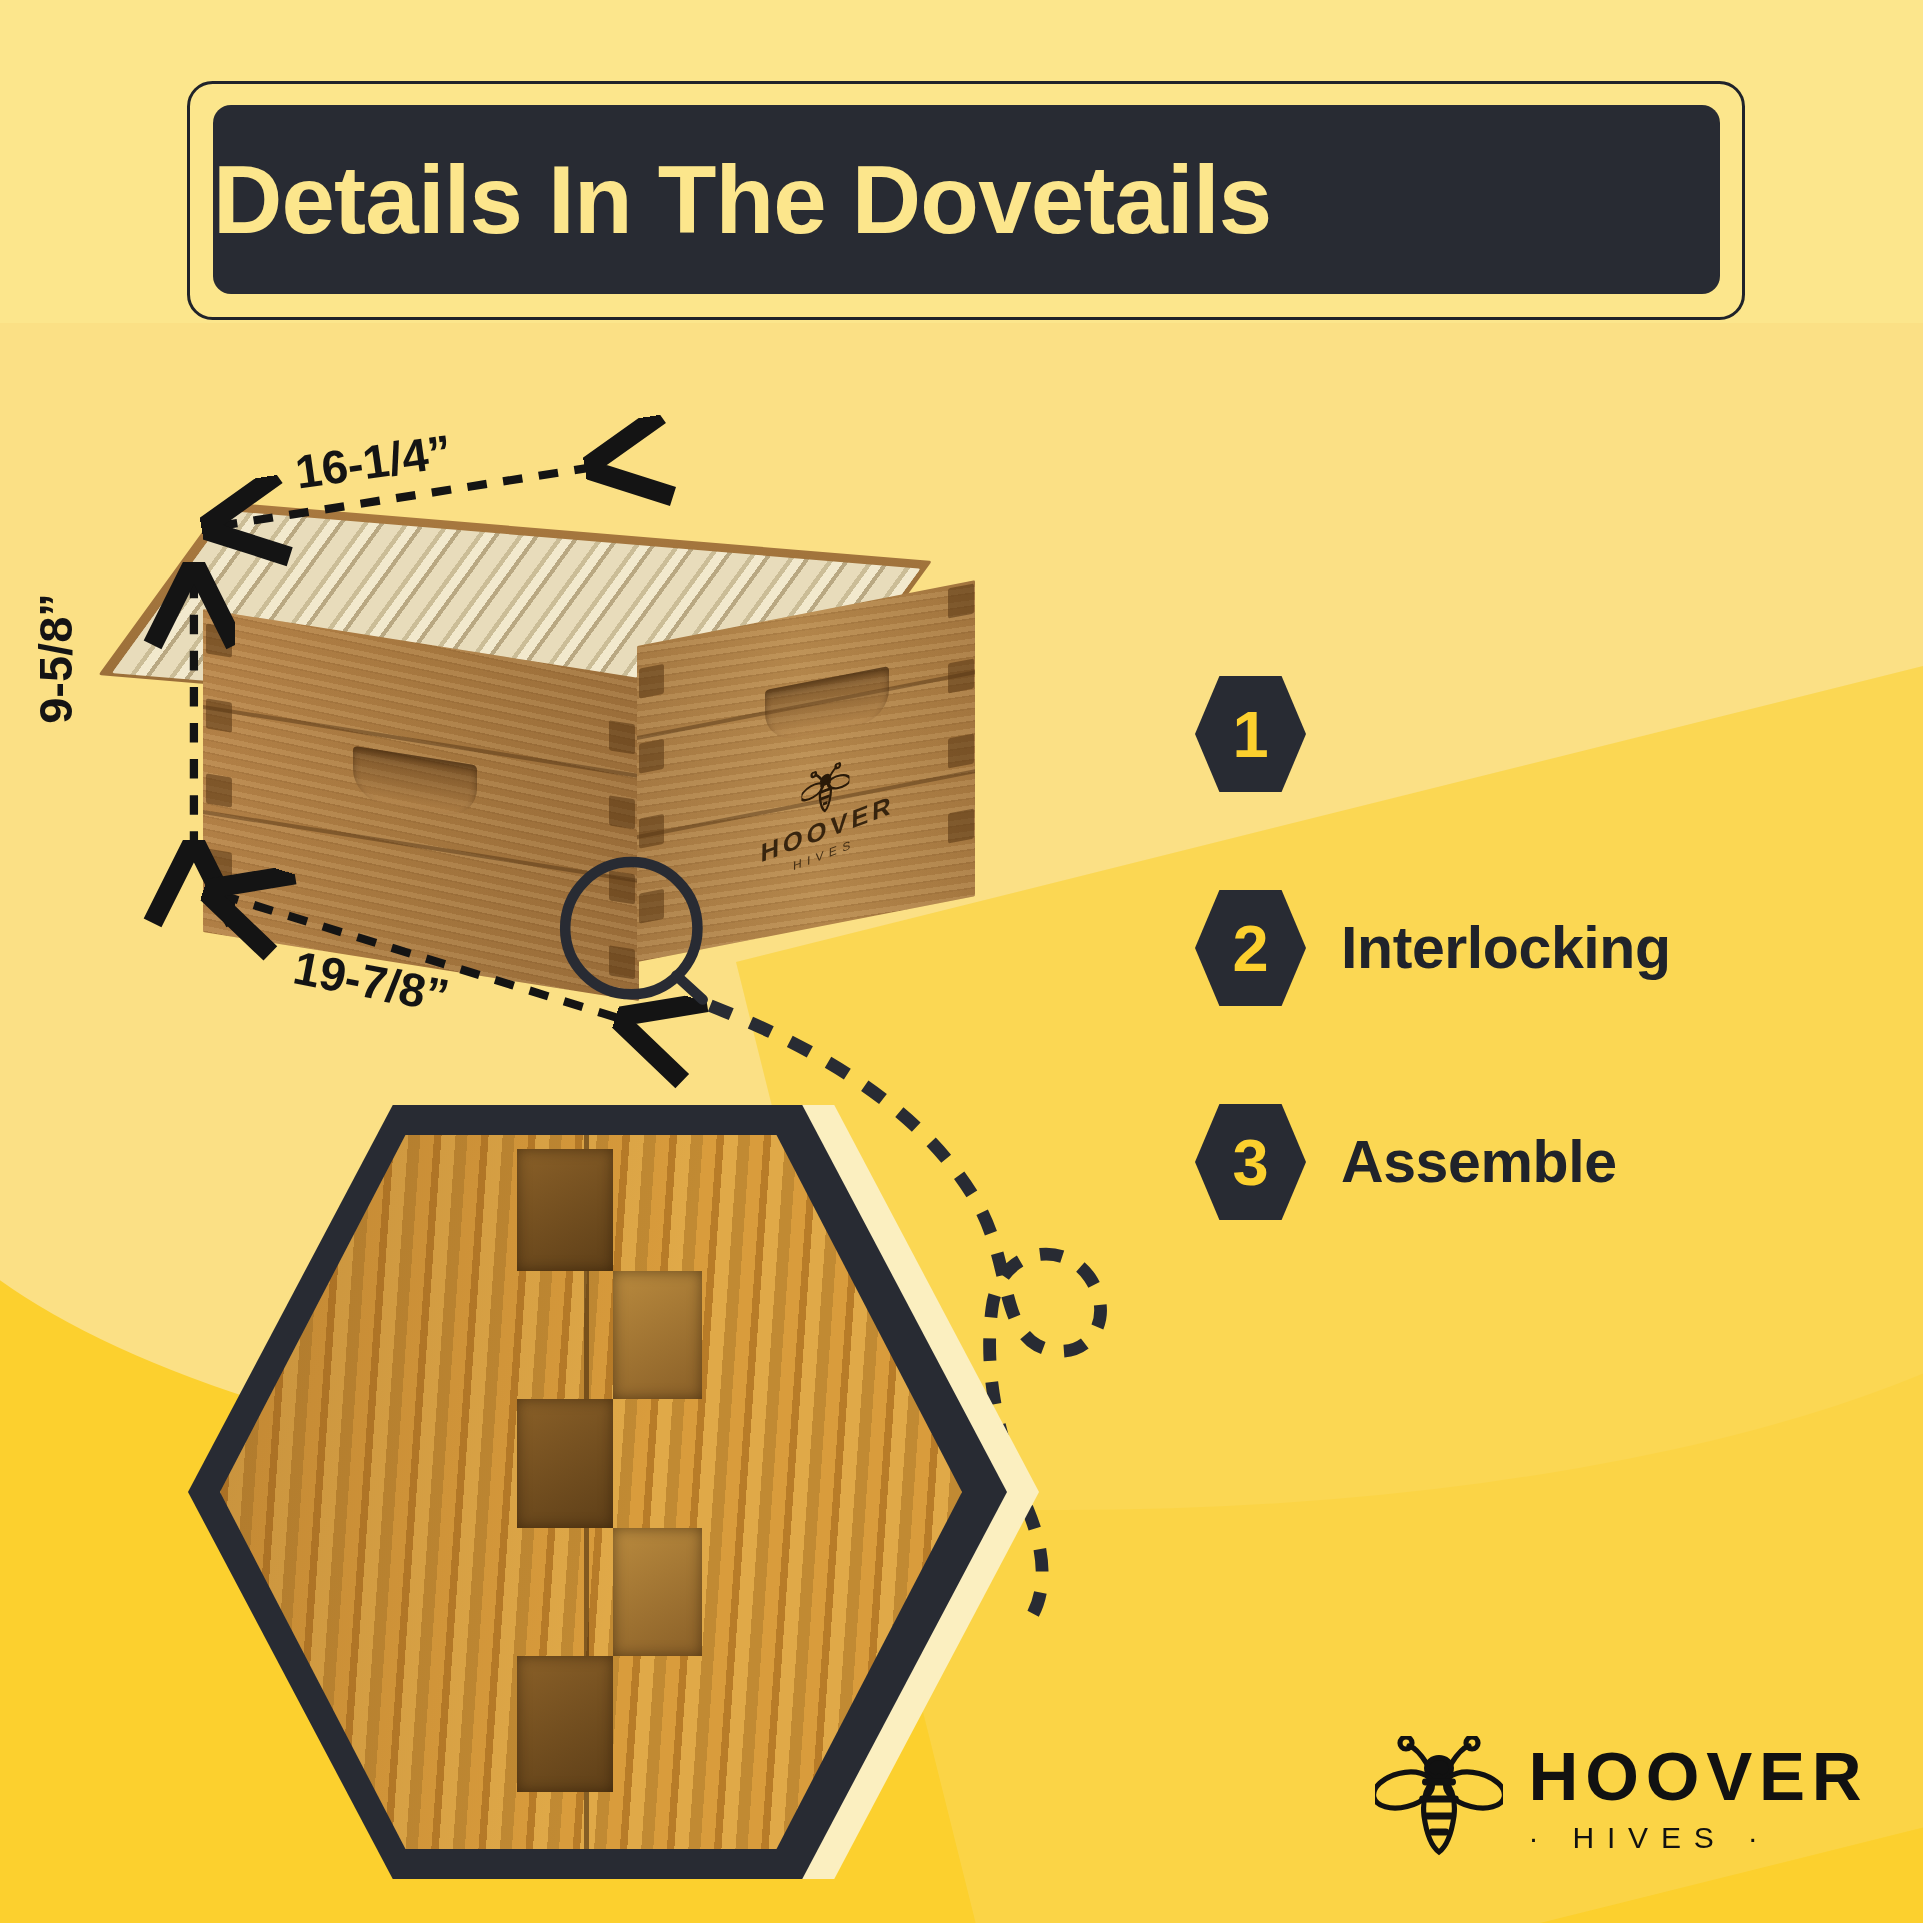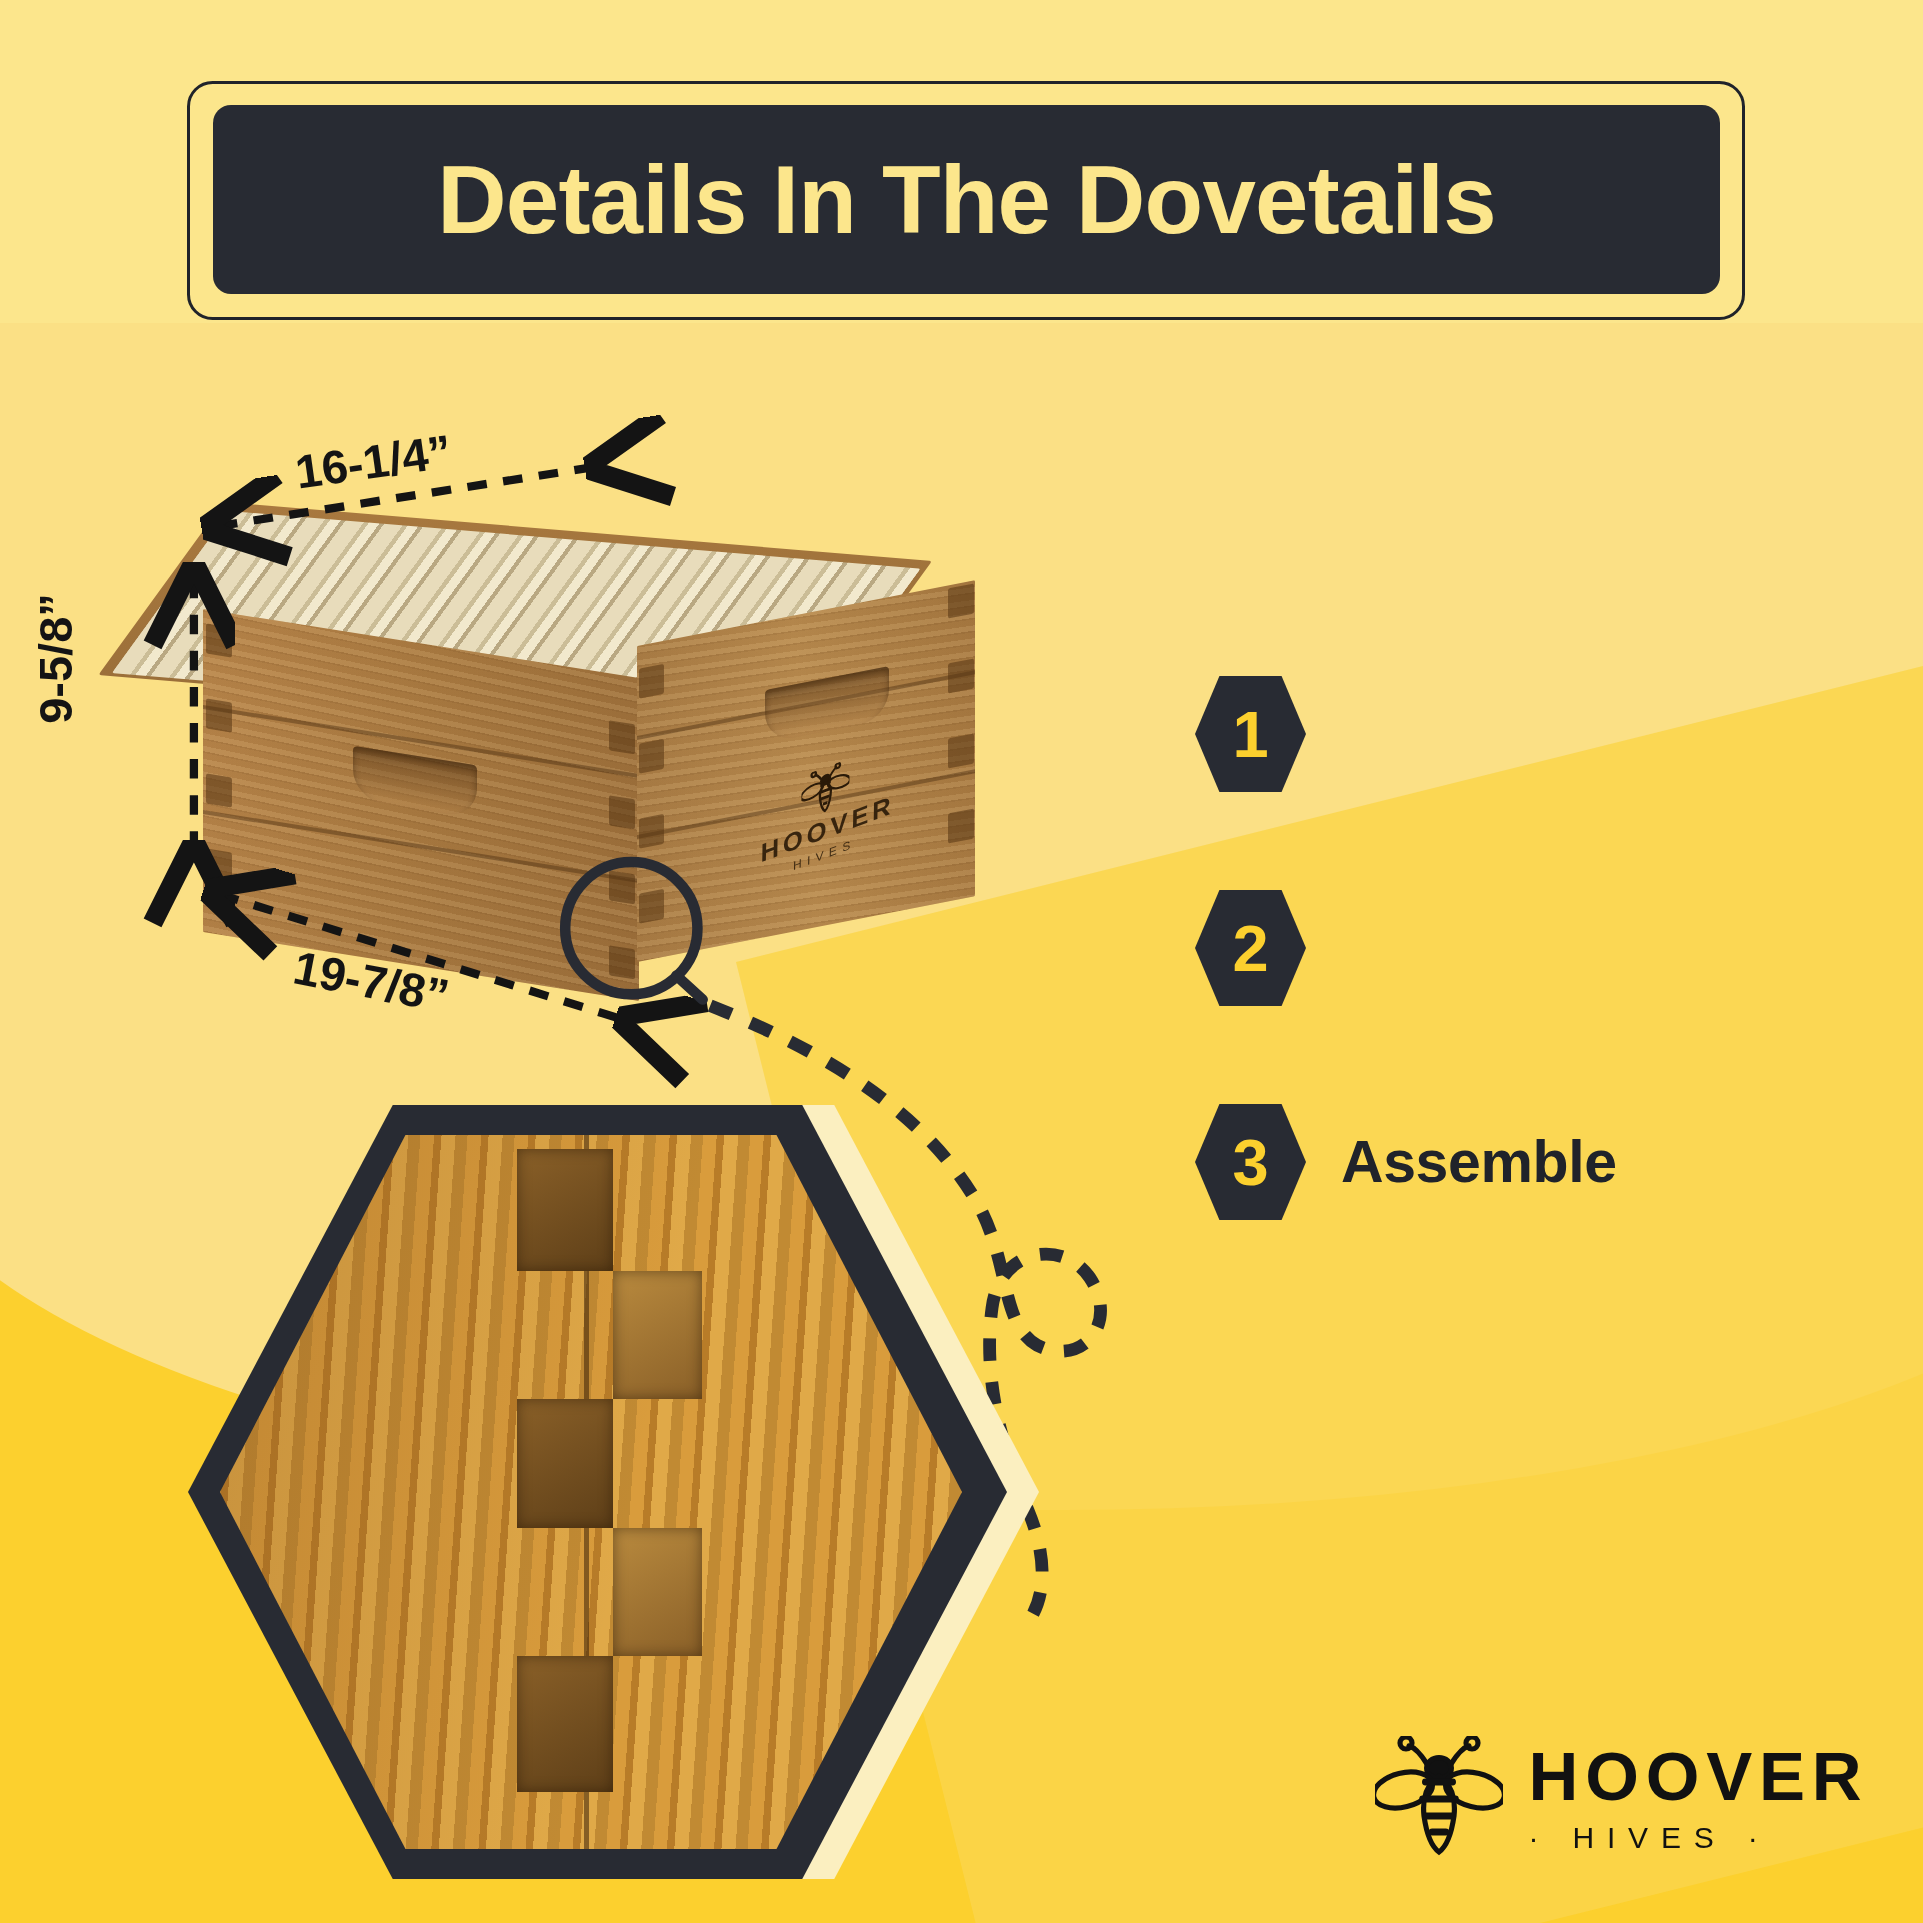--- a/index.html
+++ b/index.html
@@ -67,21 +67,21 @@
   .title-inner {
     position: absolute;
     left: 213px;
     top: 105px;
     width: 1507px;
     height: 189px;
     background: #282B33;
     border-radius: 18px;
     display: flex;
     align-items: center;
-    justify-content: center;
+    justify-content: flex-start;
     box-sizing: border-box;
   }
   .title-text {
     color: #FCE68C;
     font-size: 96px;
     font-weight: bold;
     letter-spacing: -0.8px;
     line-height: 1;
     white-space: nowrap;
   }
@@ -439,20 +439,21 @@
       <div class="hex-badge">
         <span>1</span>
       </div>
     </div>
 
     <div class="feature">
       <div class="hex-badge">
         <span>2</span>
       </div>
       <div class="feature-text">
+        <div>Interlocking</div>
       </div>
     </div>
 
     <div class="feature">
       <div class="hex-badge">
         <span>3</span>
       </div>
       <div class="feature-text">
         <div>Assemble</div>
       </div>

